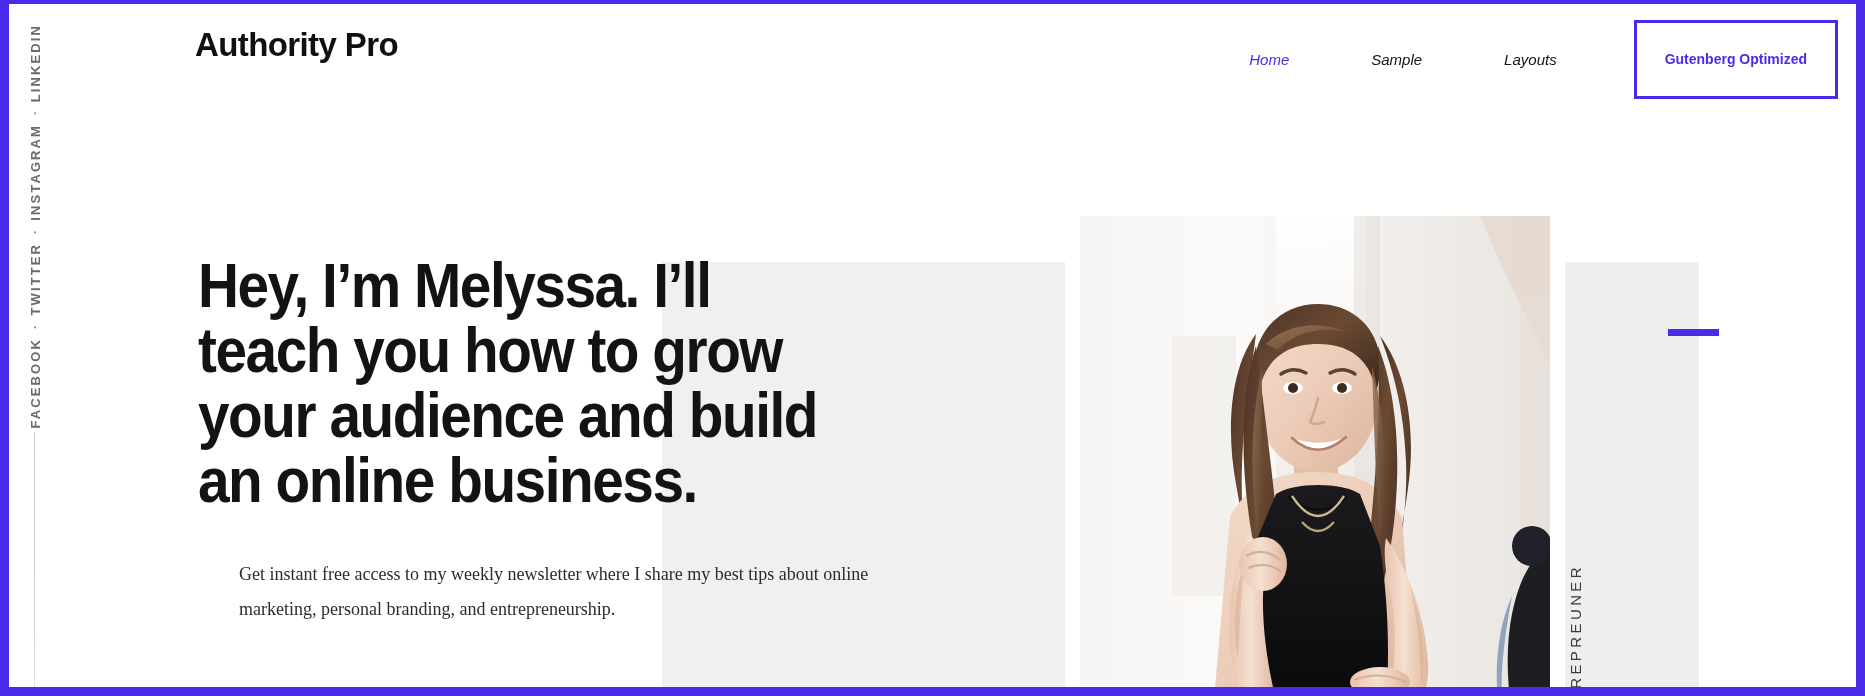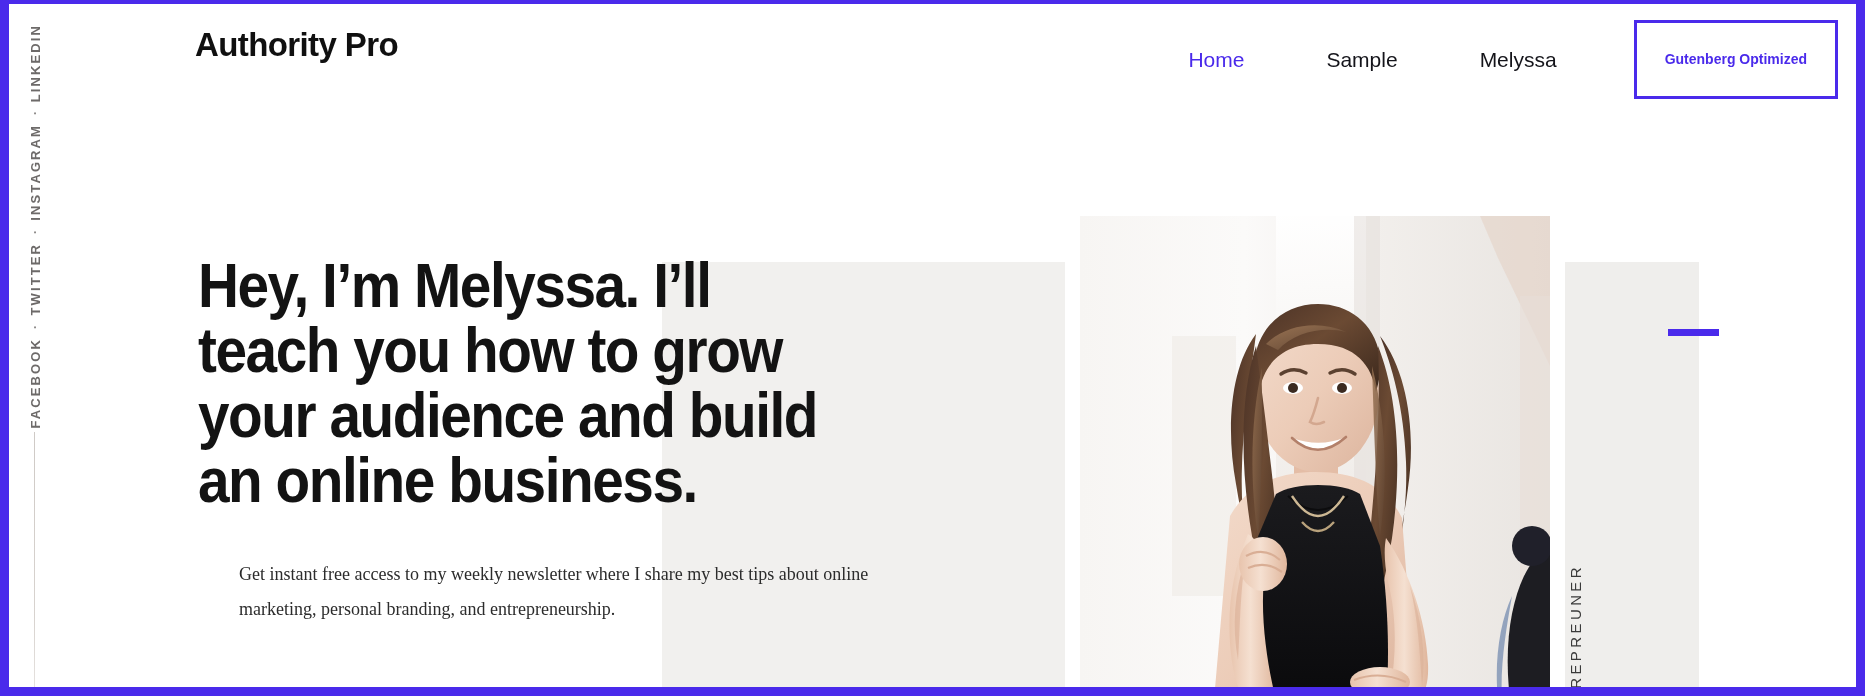--- a/index.html
+++ b/index.html
@@ -105,27 +105,28 @@
   #primary-nav {
     position: absolute;
     right: 18px;
     top: 16px;
     display: flex;
     align-items: center;
     gap: 0;
   }
   .nav-link {
     font-family: "Liberation Sans", sans-serif;
-    font-size: 21px;
+    font-size: 15px;
     font-weight: 400;
     color: #14141a;
     text-decoration: none;
     padding: 0 41px;
     line-height: 63px;
     white-space: nowrap;
+    font-style: italic;
   }
   .nav-link.is-current { color: #4a2aeb; }
   #cta-button {
     margin-left: 36px;
     display: inline-block;
     border: 3px solid #4a2aeb;
     color: #4a2aeb;
     font-family: "Liberation Sans", sans-serif;
     font-size: 14px;
     font-weight: 700;
@@ -254,21 +255,21 @@
     </div>
     <div id="social-line"></div>
   </nav>
 
   <header id="site-header">
     <a id="brand" href="#">Authority Pro</a>
 
     <nav id="primary-nav">
       <a class="nav-link is-current" href="#">Home</a>
       <a class="nav-link" href="#">Sample</a>
-      <a class="nav-link" href="#">Melyssa</a>
+      <a class="nav-link" href="#">Layouts</a>
       <a id="cta-button" href="#">Gutenberg Optimized</a>
     </nav>
   </header>
 
   <section id="hero">
 
     <div id="grey-panel-left"></div>
     <div id="grey-panel-right"></div>
     <div id="accent-bar"></div>
 

